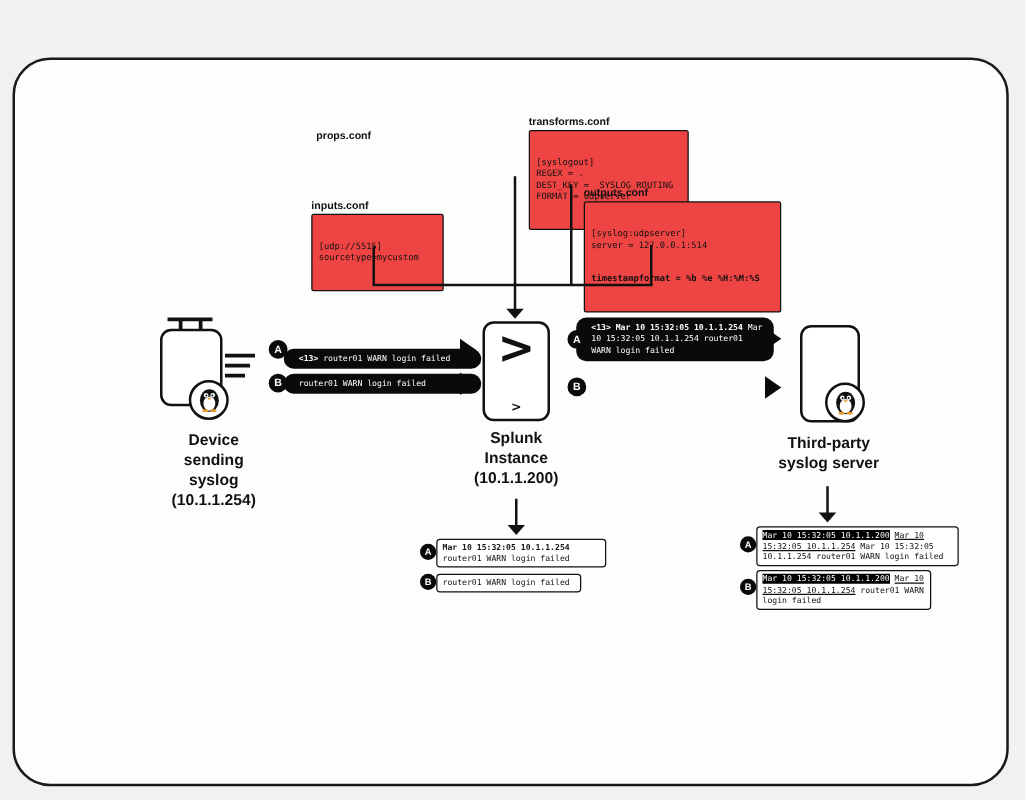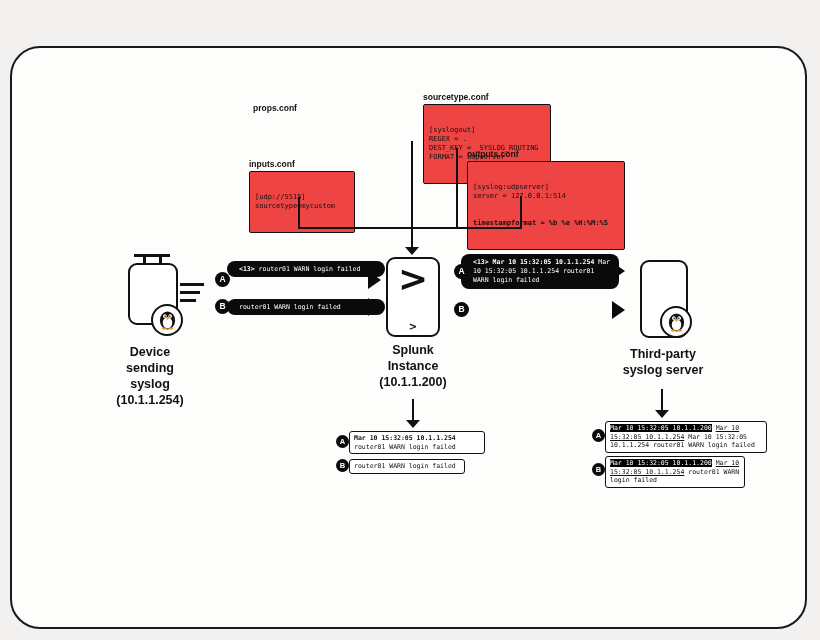--- a/index.html
+++ b/index.html
@@ -40,21 +40,21 @@
 <body>
 
 <div class="page">
   <div class="panel"></div>
 
   <div class="cfg" style="left:253px;top:103px;">
     <div class="cfg-title">props.conf</div>
   </div>
 
   <div class="cfg" style="left:423px;top:92px;">
-    <div class="cfg-title">sourcetype.conf</div>
+    <div class="cfg-title">transforms.conf</div>
     <div class="cfg-body" style="width:116px;">
       <div>[syslogout]
 REGEX = .
 DEST_KEY = _SYSLOG_ROUTING
 FORMAT = udpserver</div>
     </div>
   </div>
 
   <div class="cfg" style="left:249px;top:159px;">
     <div class="cfg-title">inputs.conf</div>
@@ -94,21 +94,21 @@
       <ellipse cx="10" cy="14.5" rx="5" ry="6" fill="#fff"></ellipse>
       <circle cx="7.2" cy="7.5" r="1.9" fill="#fff"></circle>
       <circle cx="12.8" cy="7.5" r="1.9" fill="#fff"></circle>
       <circle cx="7.5" cy="7.7" r="0.8" fill="#111"></circle>
       <circle cx="12.5" cy="7.7" r="0.8" fill="#111"></circle>
       <polygon points="8,9.6 12,9.6 10,11.6" fill="#e89b2d"></polygon>
       <ellipse cx="6.5" cy="20.6" rx="2.6" ry="1.2" fill="#e89b2d"></ellipse>
       <ellipse cx="13.5" cy="20.6" rx="2.6" ry="1.2" fill="#e89b2d"></ellipse>
     </svg>
   </div>
-  <div class="node-label" style="left:85px;top:344px;width:130px;">Device
+  <div class="node-label" style="left:106px;top:344px;width:130px;">Device
 sending
 syslog
 (10.1.1.254)</div>
 
   <div class="shape" style="left:386px;top:257px;width:50px;height:76px;border-radius:9px;">
     <div class="splunk-glyph">&gt;</div>
     <div class="splunk-glyph-sm">&gt;</div>
   </div>
   <div class="node-label" style="left:351px;top:342px;width:124px;">Splunk
 Instance
@@ -125,21 +125,21 @@
       <circle cx="12.5" cy="7.7" r="0.8" fill="#111"></circle>
       <polygon points="8,9.6 12,9.6 10,11.6" fill="#e89b2d"></polygon>
       <ellipse cx="6.5" cy="20.6" rx="2.6" ry="1.2" fill="#e89b2d"></ellipse>
       <ellipse cx="13.5" cy="20.6" rx="2.6" ry="1.2" fill="#e89b2d"></ellipse>
     </svg>
   </div>
   <div class="node-label" style="left:588px;top:346px;width:150px;">Third-party
 syslog server</div>
 
   <div class="badge" style="left:215px;top:272px;">A</div>
-  <div class="pill single" style="left:227px;top:261px;width:140px;"><span class="seg-b">&lt;13&gt; </span><span class="seg-p">router01 WARN login failed</span></div>
+  <div class="pill single" style="left:227px;top:279px;width:140px;"><span class="seg-b">&lt;13&gt; </span><span class="seg-p">router01 WARN login failed</span></div>
   <div class="arr-r" style="left:368px;top:271px;"></div>
 
   <div class="badge" style="left:215px;top:299px;">B</div>
   <div class="pill single" style="left:227px;top:299px;width:140px;"><span class="seg-p">router01 WARN login failed</span></div>
   <div class="arr-r" style="left:368px;top:298px;"></div>
 
   <div class="badge" style="left:454px;top:264px;">A</div>
   <div class="pill" style="left:461px;top:254px;width:140px;"><span class="seg-b">&lt;13&gt; Mar 10 15:32:05 10.1.1.254 </span><span class="seg-p">Mar 10 15:32:05 10.1.1.254 router01 WARN login failed</span></div>
   <div class="arr-r" style="left:612px;top:262px;"></div>
 

